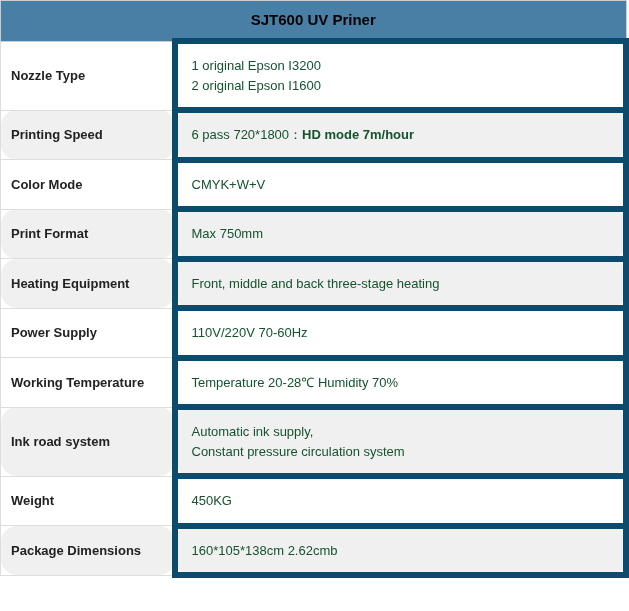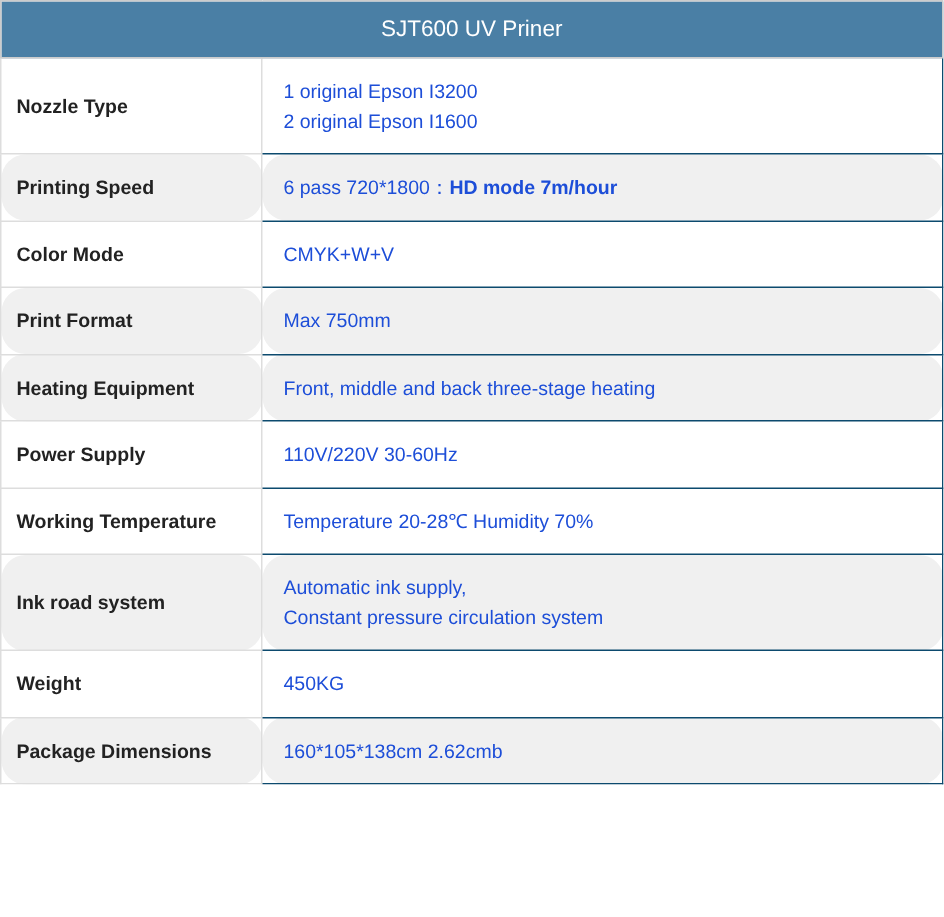--- a/index.html
+++ b/index.html
@@ -12,46 +12,46 @@
     .table-container {
       width: 629px;
       border-collapse: collapse;
     }
     table {
       width: 100%;
       border-collapse: collapse;
     }
     .header-row td {
       background: #4a7fa5;
-      color: #ffffff;
+      color: #000000;
       text-align: center;
-      font-weight: normal;
+      font-weight: bold;
       font-size: 15px;
       padding: 10px 8px;
       border: 1px solid #ccc;
     }
     tr.even-row td {
       background: #f0f0f0;
       border-radius: 16px;
     }
     tr.odd-row td {
       background: #ffffff;
     }
     td.label-cell {
       width: 174px;
       font-weight: bold;
       color: #222;
       padding: 12px 10px;
       border: 1px solid #ddd;
       vertical-align: middle;
     }
     td.value-cell {
-      color: #1d4ed8;
+      color: #14532d;
       padding: 12px 14px;
-      border: 1px solid #0c4a6e;
+      border: 6px solid #0c4a6e;
       vertical-align: middle;
       line-height: 1.5;
     }
     .bold-part {
       font-weight: bold;
       text-align: center;
     }
   </style>
 </head>
 <body>
@@ -76,21 +76,21 @@
       <tr class="even-row">
         <td class="label-cell">Print Format</td>
         <td class="value-cell">Max 750mm</td>
       </tr>
       <tr class="even-row">
         <td class="label-cell">Heating Equipment</td>
         <td class="value-cell">Front, middle and back three-stage heating</td>
       </tr>
       <tr class="odd-row">
         <td class="label-cell">Power Supply</td>
-        <td class="value-cell">110V/220V 30-60Hz</td>
+        <td class="value-cell">110V/220V 70-60Hz</td>
       </tr>
       <tr class="odd-row">
         <td class="label-cell">Working Temperature</td>
         <td class="value-cell">Temperature 20-28℃ Humidity 70%</td>
       </tr>
       <tr class="even-row">
         <td class="label-cell">Ink road system</td>
         <td class="value-cell"><span>Automatic ink supply,</span><br><span>Constant pressure circulation system</span></td>
       </tr>
       <tr class="odd-row">

